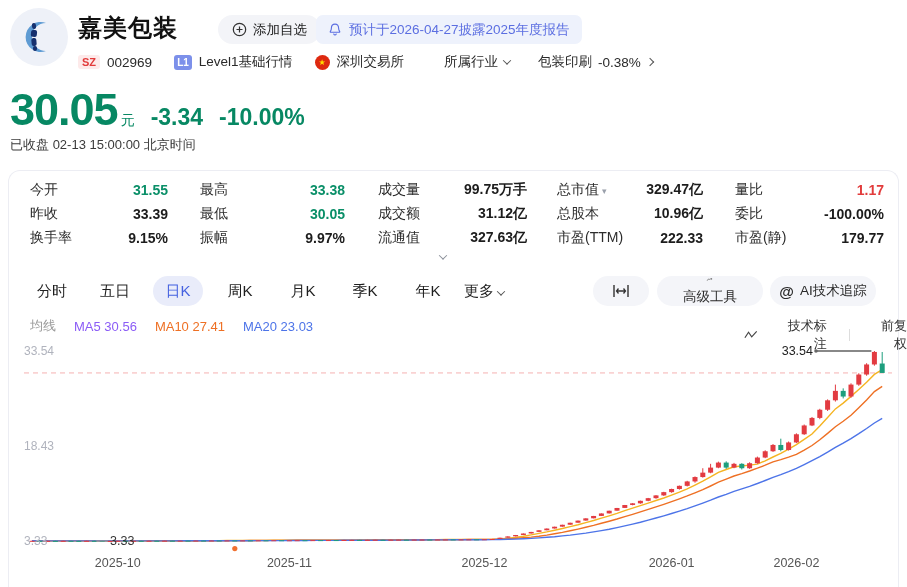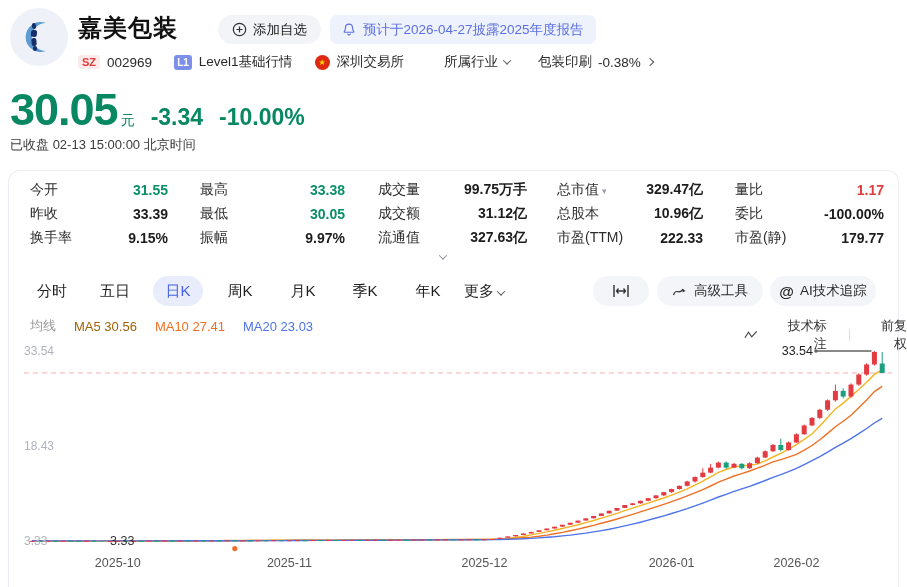--- a/index.html
+++ b/index.html
@@ -75,21 +75,21 @@
   <div class="title">嘉美包装</div>
 
   <div class="pill-gray" style="left:218px;">
     <svg width="15" height="15" viewBox="0 0 16 16">
       <circle cx="8" cy="8" r="6.6" fill="none" stroke="#333" stroke-width="1.3"></circle>
       <path d="M8 4.8 V11.2 M4.8 8 H11.2" stroke="#333" stroke-width="1.3"></path>
     </svg>
     <span>添加自选</span>
   </div>
 
-  <div class="pill-blue" style="left:330px;">
+  <div class="pill-blue" style="left:316px;">
     <svg width="14" height="15" viewBox="0 0 16 16">
       <path d="M8 1.8c-2.6 0-4.1 1.9-4.1 4.6 0 2-.6 3.1-1.3 4-.2.3 0 .7.4.7h10c.4 0 .6-.4.4-.7-.7-.9-1.3-2-1.3-4C12.1 3.7 10.6 1.8 8 1.8z" fill="none" stroke="#5b6ee1" stroke-width="1.3"></path>
       <path d="M6.6 13.2c.3.7.9 1.1 1.4 1.1s1.1-.4 1.4-1.1" fill="none" stroke="#5b6ee1" stroke-width="1.3" stroke-linecap="round"></path>
     </svg>
     <span>预计于2026-04-27披露2025年度报告</span>
   </div>
 
   <div class="badge-row">
     <span class="b-sz">SZ</span>
     <span>002969</span>
@@ -200,35 +200,35 @@
       <div class="tab" style="left: 406px; width: 44px;">年K</div>
       <div class="tab" style="left: 455px; width: 58px;">更多<i class="cv cv-d" style="margin-left: 4px;"></i></div>
     </div>
 
   <div class="toolbtn" style="left:593px;width:56px;">
     <svg width="18" height="14" viewBox="0 0 18 14">
       <path d="M2 1 V13 M16 1 V13" stroke="#333" stroke-width="1.4"></path>
       <path d="M4.5 7 H13.5 M6.5 4.5 4.5 7 6.5 9.5 M11.5 4.5 13.5 7 11.5 9.5" fill="none" stroke="#333" stroke-width="1.3"></path>
     </svg>
   </div>
-  <div class="toolbtn" style="left:657px;width:106px;">
+  <div class="toolbtn" style="left:657px;width:106px;flex-direction:column;">
     <svg width="16" height="14" viewBox="0 0 16 14">
       <path d="M1.5 11 C4 3 7.5 12 11 5" fill="none" stroke="#333" stroke-width="1.3"></path>
       <path d="M10.5 8.5 L13.5 7 L11 5.2 Z" fill="#333"></path>
     </svg>
     <span>高级工具</span>
   </div>
   <div class="toolbtn" style="left:770px;width:106px;">
     <span style="font-weight:700;font-size:15px;">@</span>
     <span>AI技术追踪</span>
   </div>
 
   <div id="legend">
     <span class="mal">均线</span>
-  <span style="color: #a16207;">MA5 30.56</span>
+  <span style="color: #8b5cf6;">MA5 30.56</span>
       <span style="color: rgb(238, 112, 36);">MA10 27.41</span>
       <span style="color: rgb(77, 116, 232);">MA20 23.03</span>
     </div>
   <div id="legend-r">
     <svg width="15" height="12" viewBox="0 0 15 12">
       <path d="M1 9 L5 3 L8.5 8 L14 2" fill="none" stroke="#444" stroke-width="1.3"></path>
     </svg>
     <span style="cursor:pointer;">技术标注</span>
     <span class="vdiv"></span>
     <span style="cursor:pointer;">前复权</span>

